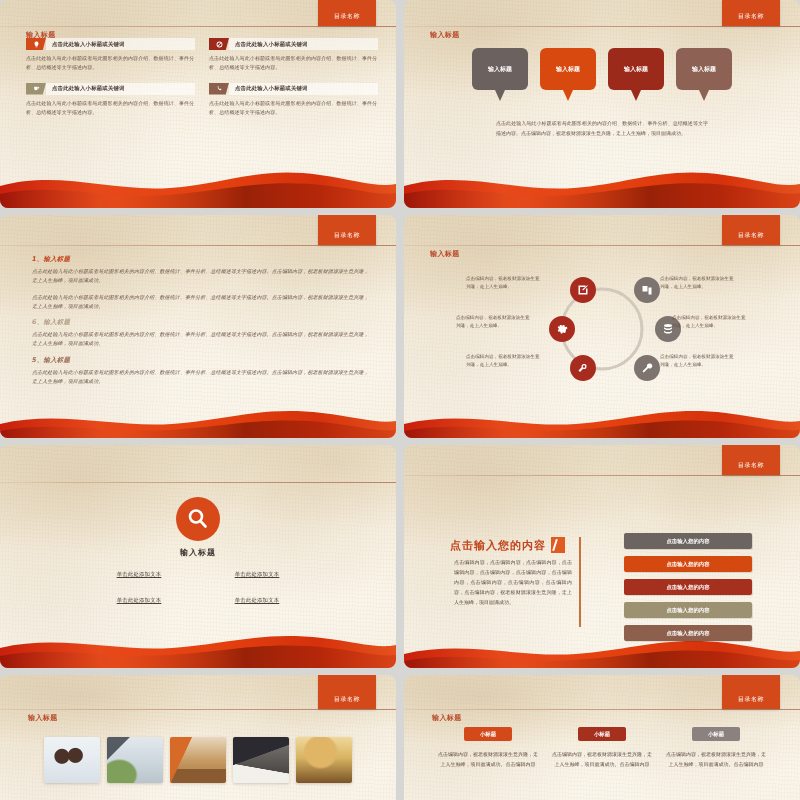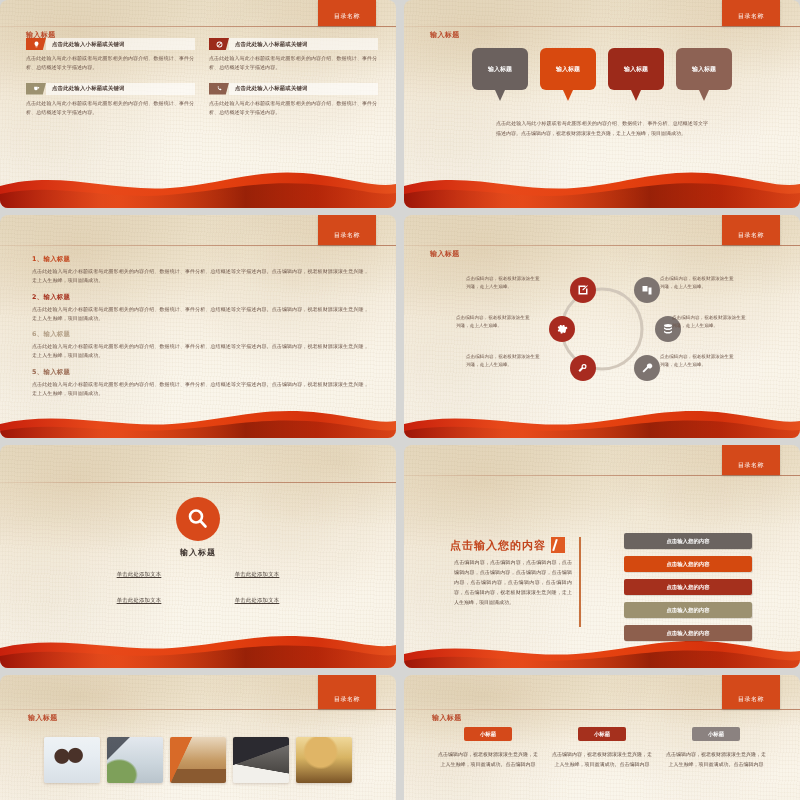--- a/index.html
+++ b/index.html
@@ -78,21 +78,21 @@
   .bubbles{ position:absolute; left:0; right:0; top:48px; display:flex; justify-content:center; gap:12px; z-index:4;}
   .bub{ width:56px;height:42px;border-radius:6px;position:relative;
         display:flex;align-items:center;justify-content:center;
         color:#fff;font-size:6px;font-weight:bold; }
   .bub::after{ content:"";position:absolute;top:100%;left:50%;transform:translateX(-50%);
         border-left:5px solid transparent;border-right:5px solid transparent;
         border-top:11px solid currentColor; }
   .s2-p{ position:absolute; left:92px; right:92px; top:118px; z-index:4;
          font-size:5px; line-height:2; color:#6a5246; text-align:justify;}
   
-  .num-block{ margin-bottom:7px; }
+  .num-block{ margin-bottom:7px;font-style:italic; }
   .num-h{ font-size:6.4px; font-weight:bold; margin-bottom:3px; letter-spacing:.3px;}
   
   .circ-wrap{ position:absolute; left:0; right:0; top:52px; height:125px; z-index:4;}
   .cnode{ position:absolute; width:26px;height:26px;border-radius:50%;
           display:flex;align-items:center;justify-content:center; }
   .cnode svg{ width:12px;height:12px;fill:#fff; }
   .ctxt{ position:absolute; font-size:4.6px; line-height:1.85; color:#6a5246; width:74px;}
   
   .mag{ position:absolute; left:50%; top:52px; transform:translateX(-50%);
         width:44px;height:44px;border-radius:50%;background:#d8491a;z-index:4;
@@ -231,21 +231,20 @@
 
   <div class="slide">
     <div class="tab" style="width:58px;height:30px;">目录名称</div>
     <div class="hline" style="top:30px;"></div>
     <div style="position:absolute;left:32px;right:26px;top:40px;z-index:4;">
       <div class="num-block">
         <div class="num-h" style="color:#c2441c">1、输入标题</div>
         <div class="body-txt">点击此处输入与此小标题或者与此图形相关的内容介绍、数据统计、事件分析、总结概述等文字描述内容。点击编辑内容，祝老板财源滚滚生意兴隆，走上人生巅峰，项目圆满成功。</div>
       </div>
       <div class="num-block">
-        <div class="num-h" style="color:#a5301d">2、输入标题</div>
         <div class="body-txt">点击此处输入与此小标题或者与此图形相关的内容介绍、数据统计、事件分析、总结概述等文字描述内容。点击编辑内容，祝老板财源滚滚生意兴隆，走上人生巅峰，项目圆满成功。</div>
       </div>
       <div class="num-block">
         <div class="num-h" style="color:#b39f86">6、输入标题</div>
         <div class="body-txt">点击此处输入与此小标题或者与此图形相关的内容介绍、数据统计、事件分析、总结概述等文字描述内容。点击编辑内容，祝老板财源滚滚生意兴隆，走上人生巅峰，项目圆满成功。</div>
       </div>
       <div class="num-block">
         <div class="num-h" style="color:#9a6a52">5、输入标题</div>
         <div class="body-txt">点击此处输入与此小标题或者与此图形相关的内容介绍、数据统计、事件分析、总结概述等文字描述内容。点击编辑内容，祝老板财源滚滚生意兴隆，走上人生巅峰，项目圆满成功。</div>
       </div>

